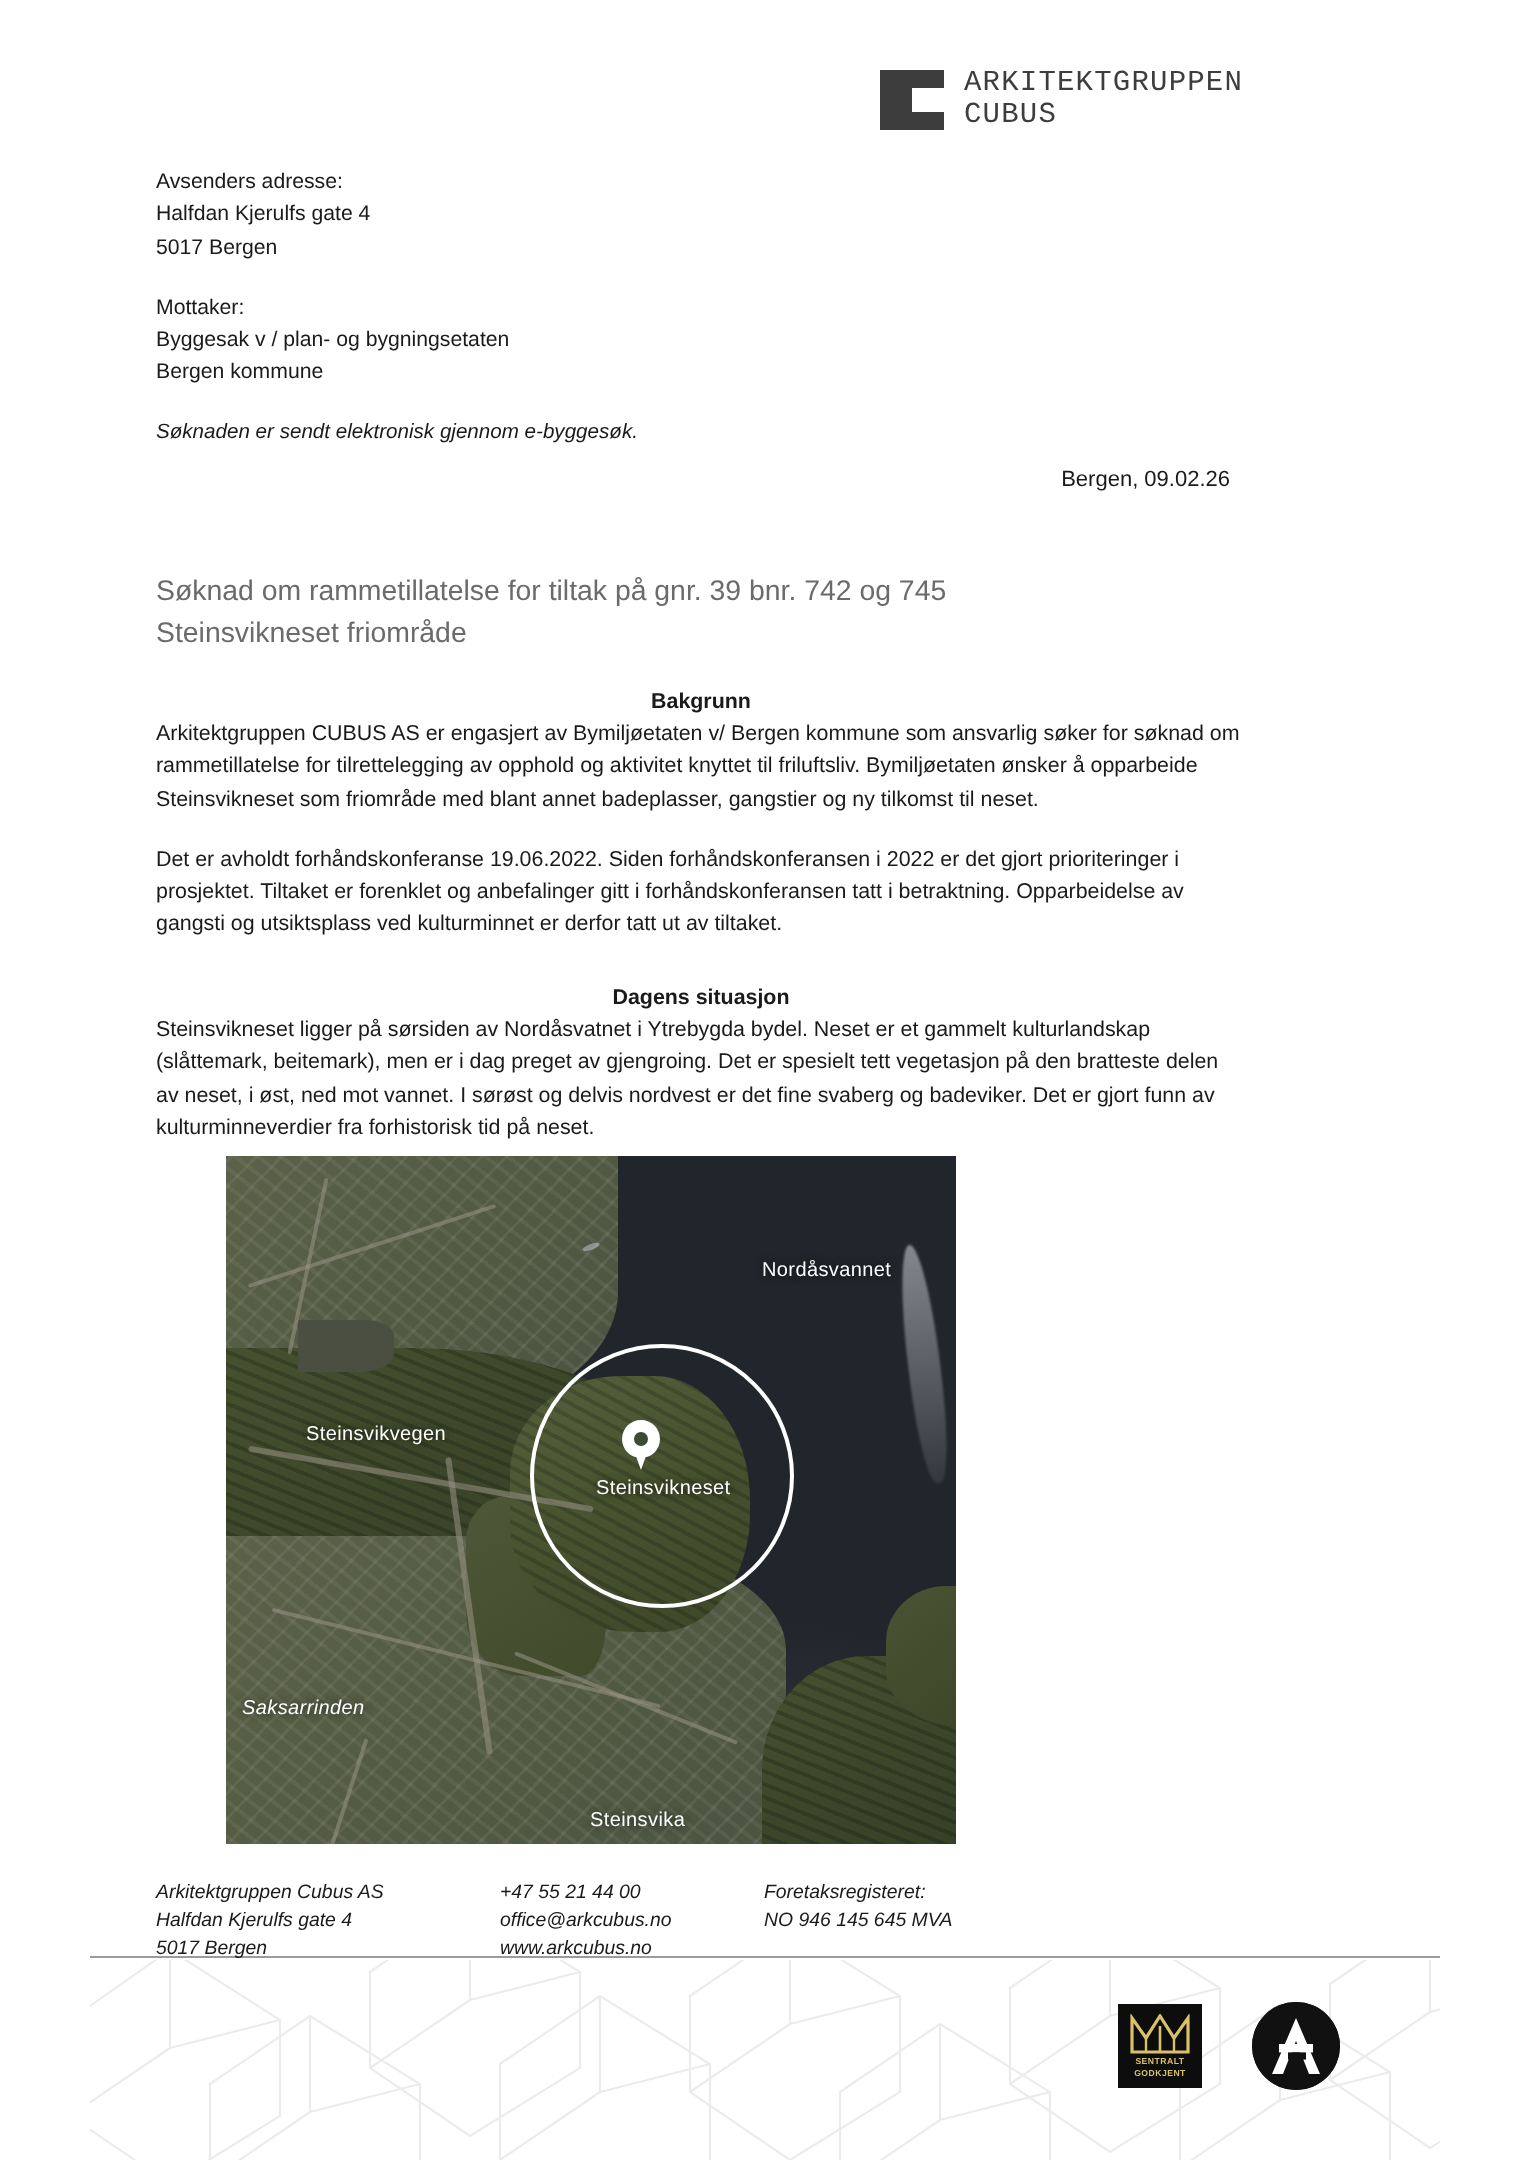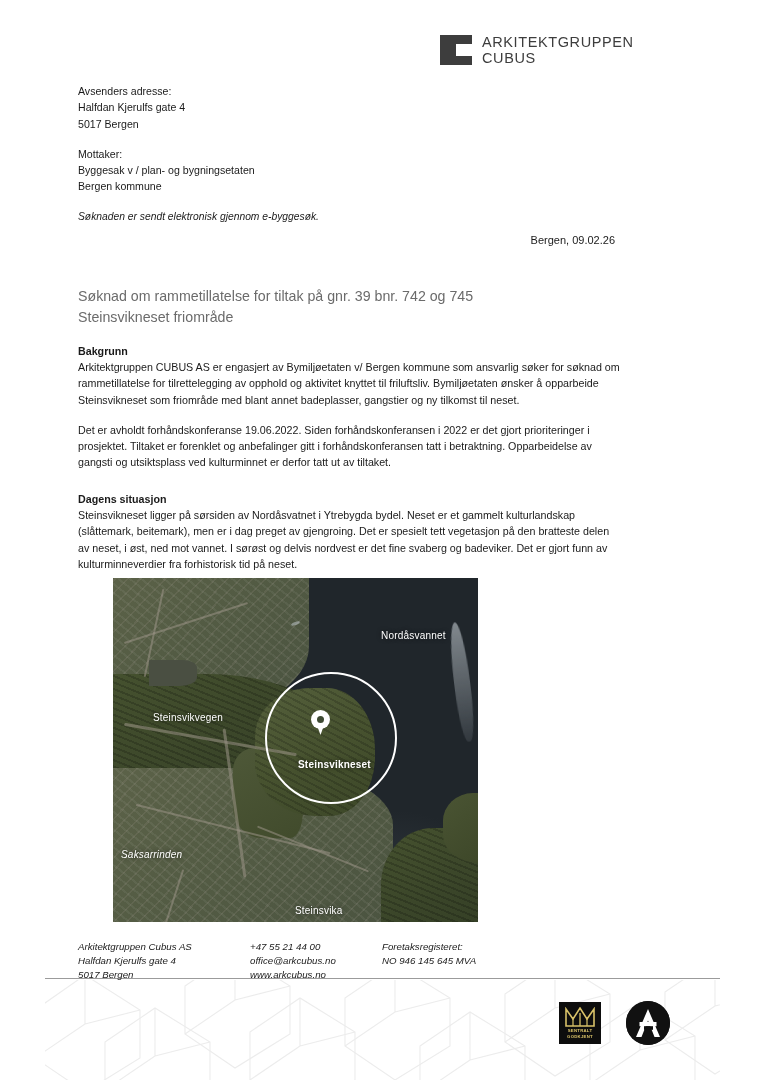--- a/index.html
+++ b/index.html
@@ -46,20 +46,21 @@
   .logo-mark .notch {
     position: absolute;
     right: 0;
     top: 8.5px;
     width: 16px;
     height: 12px;
     background: #ffffff;
   }
   .logo-text {
     line-height: 1.12;
+    font-family: Liberation Mono, monospace;
   }
   .logo-text .l1,
   .logo-text .l2 {
     font-size: 14.5px;
     letter-spacing: 0.6px;
     color: #3d3d3d;
     font-weight: 400;
     display: block;
   }
 
@@ -108,20 +109,21 @@
     width: 545px;
     font-size: 10.7px;
     line-height: 16.2px;
     color: #1a1a1a;
   }
   .section h3 {
     margin: 0 0 0 0;
     font-size: 10.7px;
     font-weight: bold;
     line-height: 16.2px;
+    text-align: center;
   }
   .section p {
     margin: 0;
   }
   .section p + p { margin-top: 14px; }
 
   #sec-bakgrunn { top: 343px; }
   #sec-dagens { top: 491px; }
 
   
@@ -287,21 +289,21 @@
 
   
   .mlabel {
     position: absolute;
     color: #ffffff;
     font-size: 10px;
     letter-spacing: 0.2px;
     text-shadow: 0 0 4px rgba(0,0,0,0.65);
     white-space: nowrap;
   }
-  .mlabel.bold { font-weight: bold; margin-top: 20px; }
+  .mlabel.bold { font-weight: normal; }
   .ml-nordas   { left: 268px; top: 52px; }
   .ml-vegen    { left: 40px;  top: 134px; }
   .ml-neset    { left: 185px; top: 161px; }
   .ml-saksar   { left: 8px;   top: 271px; font-style: italic; }
   .ml-steinsvika { left: 182px; top: 327px; }
 
   
   .footer-rule {
     position: absolute;
     left: 45px;

